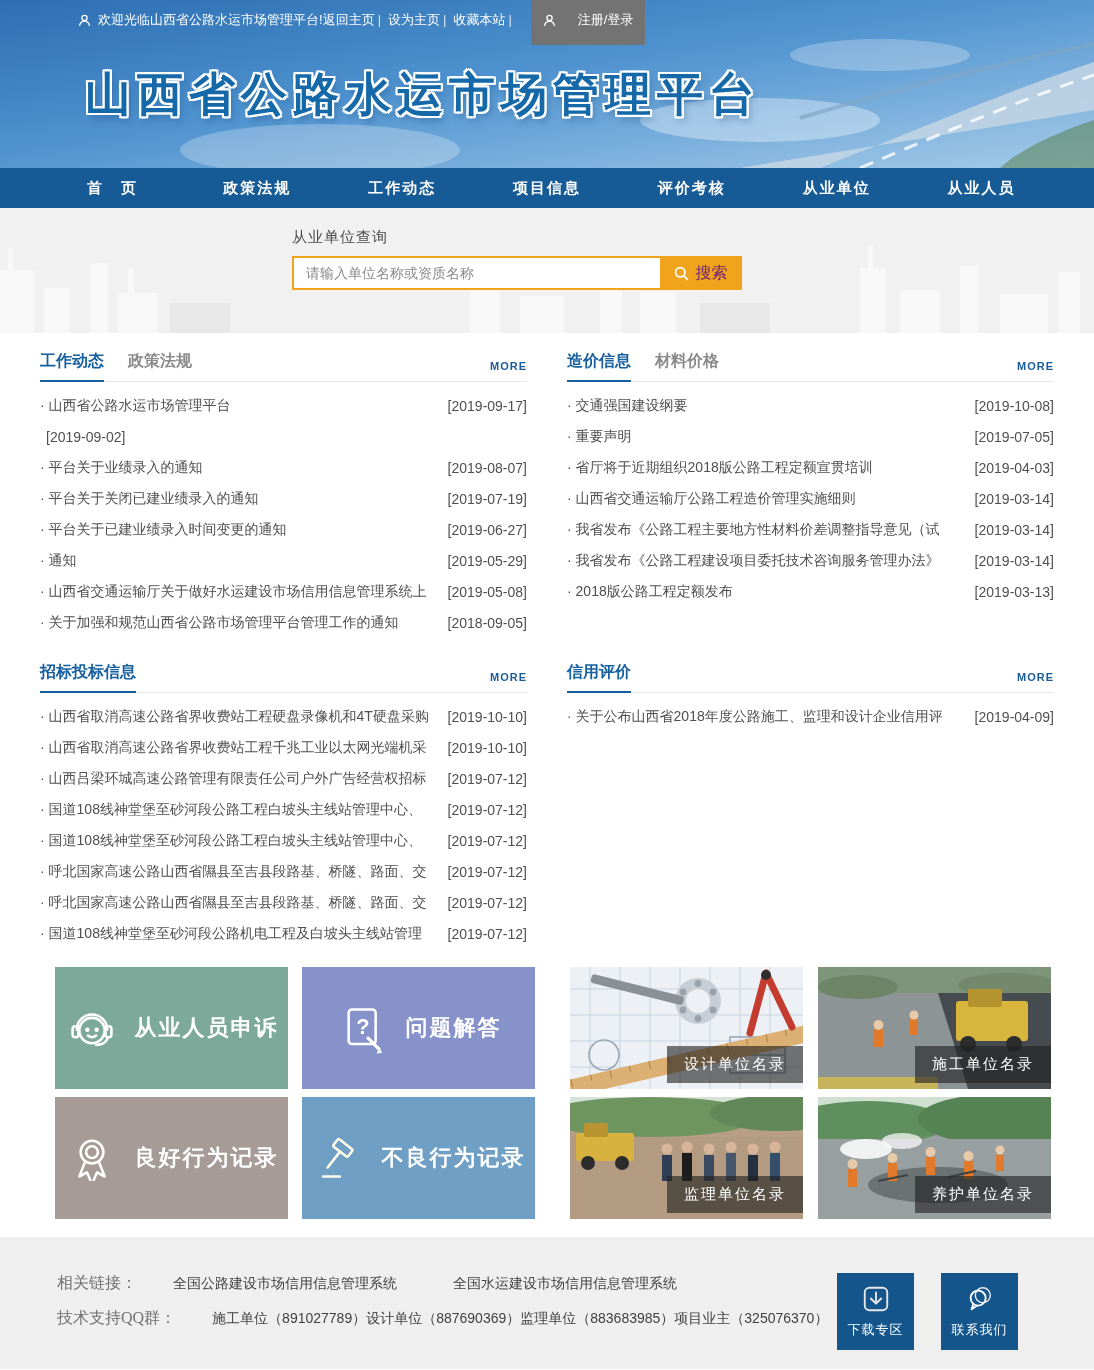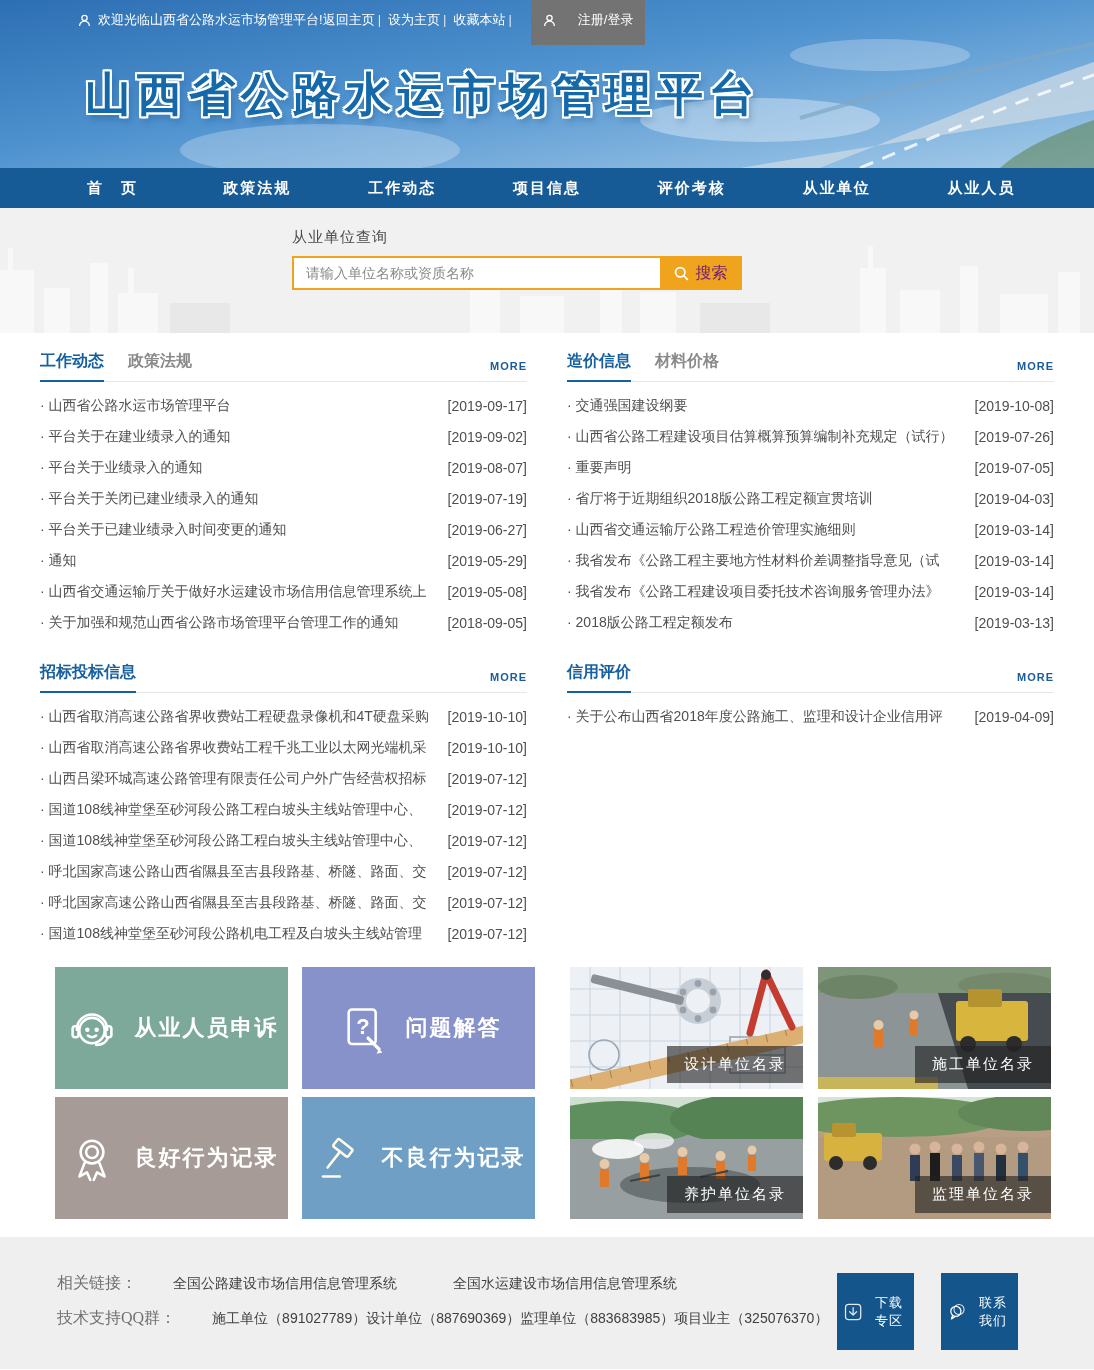--- a/index.html
+++ b/index.html
@@ -92,21 +92,21 @@
   footer { margin-top:18px; background:#efefef; padding:36px 0 19px; }
   .footer-inner { width:1014px; margin:0 auto; display:flex; justify-content:space-between; }
   .f-left { padding-left:17px; }
   .f-line { display:flex; align-items:center; margin-bottom:14px; }
   .f-label { font-size:16px; color:#707070; font-family:"Liberation Serif","DejaVu Serif",serif; margin-right:36px; white-space:nowrap; }
   .f-link { font-size:14px; color:#3f3f3f; margin-right:56px; cursor:pointer; }
   .f-qq { font-size:14px; color:#3f3f3f; }
   .f-right { display:flex; gap:27px; margin-right:36px; }
   .f-btn {
     width:77px; height:77px; background:#14568c; color:#fff; border:none; cursor:pointer;
-    display:flex; flex-direction:row; align-items:center; justify-content:center; gap:7px;
+    display:flex; flex-direction:column; align-items:center; justify-content:center; gap:7px;
     font-size:13px; letter-spacing:1px; font-family:inherit;
   }
 </style>
 </head>
 <body>
 
 <header class="banner">
   <svg class="banner-bg" viewBox="0 0 1094 168" preserveAspectRatio="none">
     <defs>
       <linearGradient id="sky" x1="0" y1="0" x2="1" y2="1">
@@ -214,21 +214,20 @@
         <a class="more">MORE</a>
       </div>
       <ul class="news">
 
           <li class="news-item">
             <span class="t">山西省公路水运市场管理平台</span>
             <span class="d">[2019-09-17]</span>
           </li>
 
           <li class="news-item">
-            <span class="t">平台关于在建业绩录入的通知</span>
             <span class="d">[2019-09-02]</span>
           </li>
 
           <li class="news-item">
             <span class="t">平台关于业绩录入的通知</span>
             <span class="d">[2019-08-07]</span>
           </li>
 
           <li class="news-item">
             <span class="t">平台关于关闭已建业绩录入的通知</span>
@@ -263,24 +262,20 @@
         <span class="tab">材料价格</span>
         <a class="more">MORE</a>
       </div>
       <ul class="news">
 
           <li class="news-item">
             <span class="t">交通强国建设纲要</span>
             <span class="d">[2019-10-08]</span>
           </li>
 
-          <li class="news-item">
-            <span class="t">山西省公路工程建设项目估算概算预算编制补充规定（试行）</span>
-            <span class="d">[2019-07-26]</span>
-          </li>
 
           <li class="news-item">
             <span class="t">重要声明</span>
             <span class="d">[2019-07-05]</span>
           </li>
 
           <li class="news-item">
             <span class="t">省厅将于近期组织2018版公路工程定额宣贯培训</span>
             <span class="d">[2019-04-03]</span>
           </li>
@@ -472,47 +467,20 @@
           <rect x="56" y="62" width="9" height="18" fill="#e07a2a"></rect>
             <circle cx="60.5" cy="58" r="5" fill="#e8c9a8"></circle>
           <rect x="92" y="52" width="8" height="16" fill="#e07a2a"></rect>
             <circle cx="96" cy="48" r="4.5" fill="#e8c9a8"></circle>
         </svg>
         <span class="photo-label">施工单位名录</span>
       </div>
 
       <div class="photo">
         <svg viewBox="0 0 233 122" preserveAspectRatio="none">
-          <rect width="233" height="122" fill="#9aa1a3"></rect>
-          <rect width="233" height="34" fill="#cfe0d0"></rect>
-          <ellipse cx="50" cy="26" rx="80" ry="22" fill="#5f8f5e"></ellipse>
-          <ellipse cx="190" cy="22" rx="90" ry="26" fill="#558353"></ellipse>
-          <rect x="0" y="42" width="233" height="80" fill="#989fa1"></rect>
-          <ellipse cx="120" cy="88" rx="70" ry="18" fill="#6b7274"></ellipse>
-          <ellipse cx="48" cy="52" rx="26" ry="10" fill="#ffffff" opacity="0.85"></ellipse>
-          <ellipse cx="84" cy="44" rx="20" ry="8" fill="#ffffff" opacity="0.7"></ellipse>
-          <g>
-            <rect x="70" y="66" width="9" height="18" fill="#e07a2a"></rect>
-              <circle cx="74.5" cy="61" r="5" fill="#e8c9a8"></circle>
-            <rect x="108" y="60" width="9" height="18" fill="#e07a2a"></rect>
-              <circle cx="112.5" cy="55" r="5" fill="#e8c9a8"></circle>
-            <rect x="146" y="64" width="9" height="18" fill="#e07a2a"></rect>
-              <circle cx="150.5" cy="59" r="5" fill="#e8c9a8"></circle>
-            <rect x="178" y="58" width="8" height="16" fill="#e07a2a"></rect>
-              <circle cx="182" cy="53" r="4.5" fill="#e8c9a8"></circle>
-            <rect x="30" y="72" width="9" height="18" fill="#e07a2a"></rect>
-              <circle cx="34.5" cy="67" r="5" fill="#e8c9a8"></circle>
-          </g>
-          <path d="M60 84 L90 78 M130 80 L158 74" stroke="#3d4244" stroke-width="2"></path>
-        </svg>
-        <span class="photo-label">养护单位名录</span>
-      </div>
-
-      <div class="photo">
-        <svg viewBox="0 0 233 122" preserveAspectRatio="none">
           <rect width="233" height="122" fill="#b79e85"></rect>
           <rect width="233" height="18" fill="#d7e3d8"></rect>
           <ellipse cx="80" cy="20" rx="110" ry="20" fill="#6e9460"></ellipse>
           <ellipse cx="210" cy="16" rx="70" ry="18" fill="#62885a"></ellipse>
           <rect x="0" y="40" width="233" height="82" fill="#b39b82"></rect>
           <rect x="6" y="36" width="58" height="28" rx="3" fill="#d8b23e"></rect>
           <rect x="14" y="26" width="24" height="14" rx="2" fill="#b8932f"></rect>
           <circle cx="18" cy="66" r="7" fill="#2c2c2c"></circle>
             <circle cx="52" cy="66" r="7" fill="#2c2c2c"></circle>
           <g>
@@ -525,20 +493,47 @@
             <rect x="156" y="56" width="10" height="28" fill="#47586e"></rect>
               <circle cx="161" cy="50" r="5.5" fill="#d8b59a"></circle>
             <rect x="178" y="58" width="10" height="26" fill="#22303f"></rect>
               <circle cx="183" cy="52" r="5.5" fill="#d8b59a"></circle>
             <rect x="200" y="56" width="10" height="28" fill="#35506b"></rect>
               <circle cx="205" cy="50" r="5.5" fill="#d8b59a"></circle>
           </g>
         </svg>
         <span class="photo-label">监理单位名录</span>
       </div>
+
+      <div class="photo">
+        <svg viewBox="0 0 233 122" preserveAspectRatio="none">
+          <rect width="233" height="122" fill="#9aa1a3"></rect>
+          <rect width="233" height="34" fill="#cfe0d0"></rect>
+          <ellipse cx="50" cy="26" rx="80" ry="22" fill="#5f8f5e"></ellipse>
+          <ellipse cx="190" cy="22" rx="90" ry="26" fill="#558353"></ellipse>
+          <rect x="0" y="42" width="233" height="80" fill="#989fa1"></rect>
+          <ellipse cx="120" cy="88" rx="70" ry="18" fill="#6b7274"></ellipse>
+          <ellipse cx="48" cy="52" rx="26" ry="10" fill="#ffffff" opacity="0.85"></ellipse>
+          <ellipse cx="84" cy="44" rx="20" ry="8" fill="#ffffff" opacity="0.7"></ellipse>
+          <g>
+            <rect x="70" y="66" width="9" height="18" fill="#e07a2a"></rect>
+              <circle cx="74.5" cy="61" r="5" fill="#e8c9a8"></circle>
+            <rect x="108" y="60" width="9" height="18" fill="#e07a2a"></rect>
+              <circle cx="112.5" cy="55" r="5" fill="#e8c9a8"></circle>
+            <rect x="146" y="64" width="9" height="18" fill="#e07a2a"></rect>
+              <circle cx="150.5" cy="59" r="5" fill="#e8c9a8"></circle>
+            <rect x="178" y="58" width="8" height="16" fill="#e07a2a"></rect>
+              <circle cx="182" cy="53" r="4.5" fill="#e8c9a8"></circle>
+            <rect x="30" y="72" width="9" height="18" fill="#e07a2a"></rect>
+              <circle cx="34.5" cy="67" r="5" fill="#e8c9a8"></circle>
+          </g>
+          <path d="M60 84 L90 78 M130 80 L158 74" stroke="#3d4244" stroke-width="2"></path>
+        </svg>
+        <span class="photo-label">养护单位名录</span>
+      </div>
     </div>
   </div>
 </main>
 
 <footer>
   <div class="footer-inner">
     <div class="f-left">
       <div class="f-line">
         <span class="f-label">相关链接：</span>
         <span>

